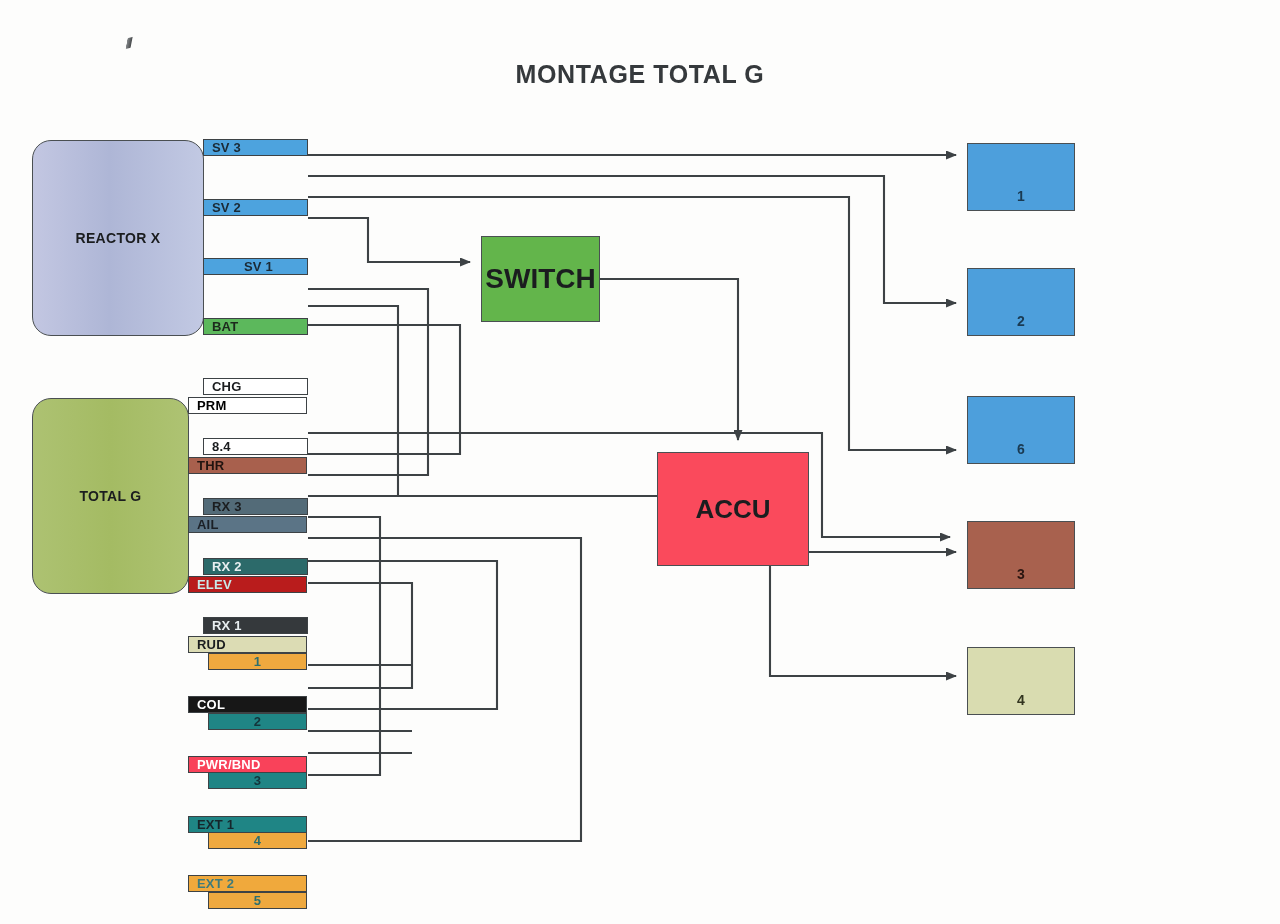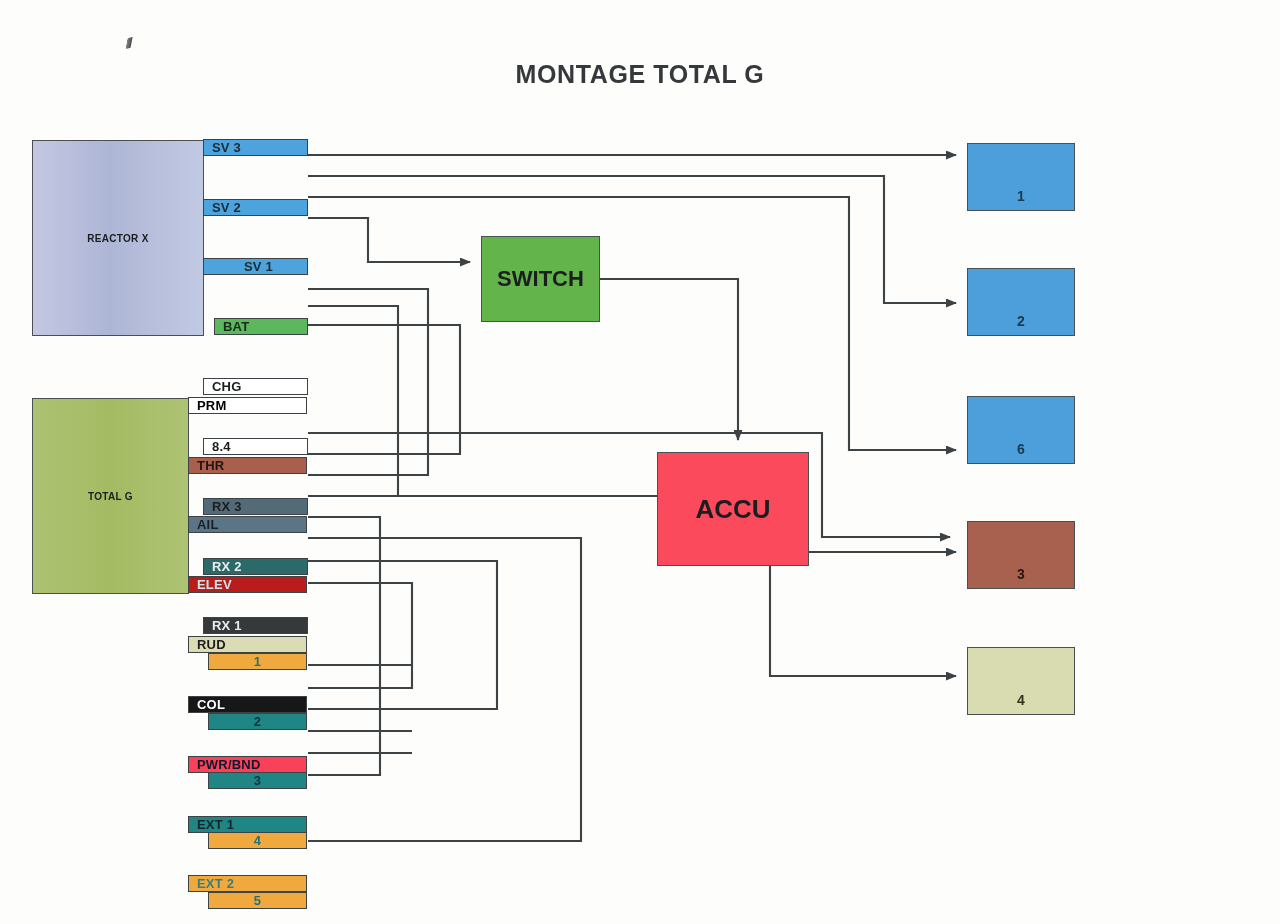--- a/index.html
+++ b/index.html
@@ -10,21 +10,21 @@
     background:#fdfdfc;
   }
   #stage{position:absolute;left:0;top:0;width:1280px;height:924px;}
   #wires{position:absolute;left:0;top:0;width:1280px;height:924px;pointer-events:none;}
 
   .box{position:absolute;box-sizing:border-box;border:1.5px solid #4a4f52;}
 
   
   .module-body{
     display:flex;flex-direction:column;align-items:center;justify-content:center;
-    font-weight:bold;font-size:10px;color:#1b1d1f;letter-spacing:.3px;
+    font-weight:bold;font-size:14px;color:#1b1d1f;letter-spacing:.3px;border-radius:19px;
   }
   .module-body .ln{line-height:2.6;}
 
   
   .ports{position:absolute;box-sizing:border-box;display:flex;flex-direction:column;gap:44px;}
   .port{
     box-sizing:border-box;
     border:1.2px solid #3d4245;
     margin-top:-1.2px;
     display:flex;align-items:center;
@@ -40,21 +40,21 @@
     display:flex;align-items:flex-end;justify-content:center;
     font-size:14px;font-weight:bold;color:#1a2733;
     padding-bottom:6px;
   }
 
   
   .proc{
     display:flex;align-items:center;justify-content:center;
     font-weight:bold;color:#1b1d1f;
   }
-  #switch-box{font-size:22px;text-align:center;}
+  #switch-box{font-size:28px;text-align:center;}
   #accu-box{font-size:26px;}
 
   #page-title{
     position:absolute;left:0;top:60px;width:1280px;text-align:center;
     font-size:25px;font-weight:bold;color:#35393c;letter-spacing:.6px;
   }
   .scan-mark{position:absolute;left:118px;top:38px;width:22px;height:10px;
     background:linear-gradient(115deg,transparent 40%,#6b6f72 42%,#2e3133 58%,transparent 62%);
     opacity:.85;transform:rotate(-14deg);}
 </style>
@@ -119,21 +119,21 @@
   <div class="ports" id="reactor-ports" style="left:203px;top:140px;width:105px;height:196px;">
       <div class="port" style="flex: 1 1 0px; background: rgb(77, 163, 222); color: rgb(27, 42, 53);">
         <span>SV 3</span>
       </div>
       <div class="port" style="flex: 1 1 0px; background: rgb(77, 163, 222); color: rgb(27, 42, 53);">
         <span>SV 2</span>
       </div>
       <div class="port" style="flex: 1 1 0px; background: rgb(77, 163, 222); color: rgb(27, 42, 53); padding-left: 40px;">
         <span>SV 1</span>
       </div>
-      <div class="port" style="flex: 1 1 0px; background: rgb(92, 184, 92); color: rgb(28, 42, 28); margin-left: 11px;">
+      <div class="port" style="flex: 1 1 0px; background: rgb(92, 184, 92); color: rgb(28, 42, 28);">
         <span>BAT</span>
       </div>
       <div class="port" style="flex: 1 1 0px; background: rgb(255, 255, 255); color: rgb(27, 29, 31);">
         <span>CHG</span>
       </div>
       <div class="port" style="flex: 1 1 0px; background: rgb(255, 255, 255); color: rgb(27, 29, 31);">
         <span>8.4</span>
       </div>
       <div class="port" style="flex: 1 1 0px; background: rgb(83, 107, 120); color: rgb(27, 29, 31);">
         <span>RX 3</span>
@@ -161,21 +161,21 @@
       </div>
       <div class="port" style="flex: 1 1 0px; background: #b91c1c; color: rgb(201, 233, 233);">
         <span>ELEV</span>
       </div>
       <div class="port" style="flex: 1 1 0px; background: rgb(220, 220, 180); color: rgb(27, 29, 31);">
         <span>RUD</span>
       </div>
       <div class="port" style="flex: 1 1 0px; background: rgb(23, 23, 23); color: rgb(255, 255, 255);">
         <span>COL</span>
       </div>
-      <div class="port" style="flex: 1 1 0px; background: rgb(249, 66, 90); color: #0f172a;">
+      <div class="port" style="flex: 1 1 0px; background: rgb(249, 66, 90); color: #ffffff;">
         <span>PWR/BND</span>
       </div>
       <div class="port" style="flex: 1 1 0px; background: rgb(31, 133, 133); color: rgb(22, 38, 43);">
         <span>EXT 1</span>
       </div>
       <div class="port" style="flex: 1 1 0px; background: rgb(240, 169, 60); color: rgb(62, 123, 123);">
         <span>EXT 2</span>
       </div>
     </div>
 

